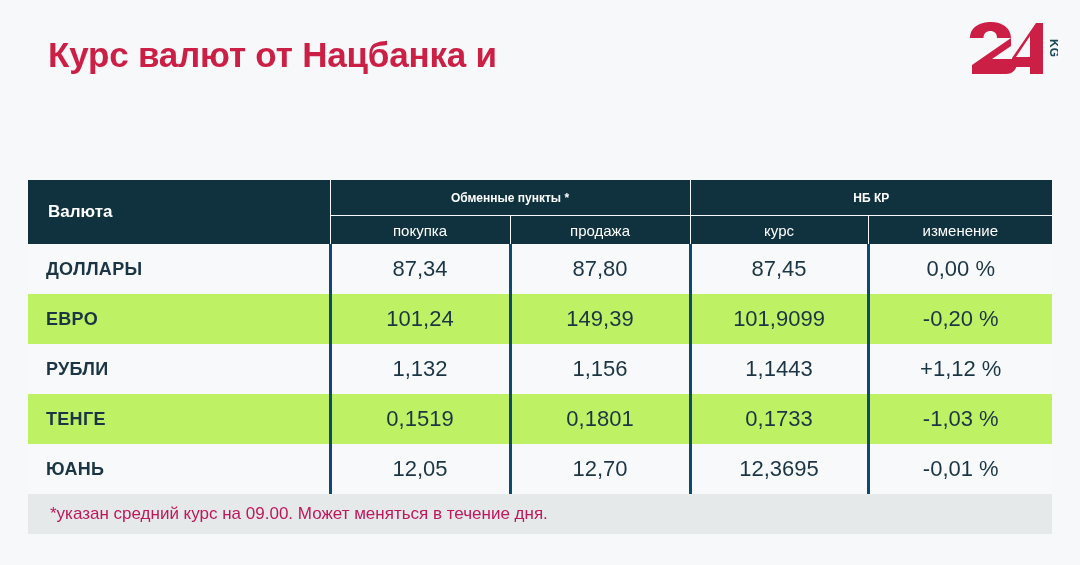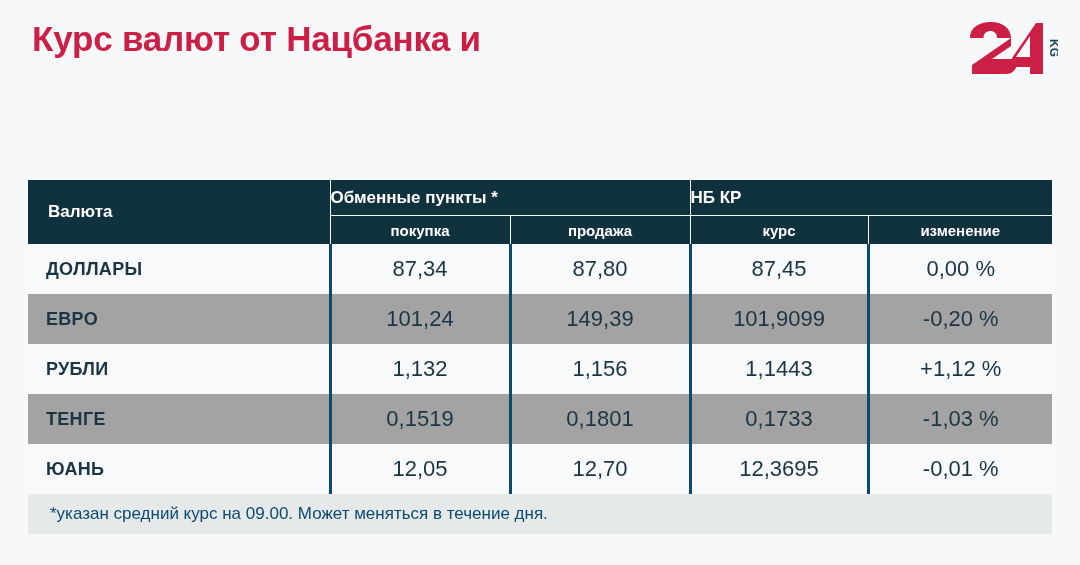--- a/index.html
+++ b/index.html
@@ -23,21 +23,21 @@
     left: 32px;
     top: 18px;
     right: 32px;
   }
   .title {
     color: #CC1F45;
     font-size: 35px;
     font-weight: bold;
     line-height: 1.18;
     letter-spacing: -0.2px;
-    margin: 0;
+    margin: 16px;
     max-width: 700px;
   }
   .title-line { display: block; }
   .subtitle {
     margin: 18px 0 0 0;
     color: #16323F;
     font-size: 23px;
     font-weight: normal;
     line-height: 1.1;
   }
@@ -81,30 +81,30 @@
     text-align: left;
     padding-left: 20px;
     font-size: 17px;
     font-weight: bold;
     border-left: none;
     border-top: none;
     border-bottom: none;
   }
   th.grp-head {
     height: 35px;
-    font-size: 17px;
-    font-weight: bold;
-    text-align: left;
+    font-size: 12px;
+    font-weight: bold;
+    text-align: center;
     border-top: none;
     margin-top: 30px;
   }
   th.sub-head {
     height: 28px;
     font-size: 15px;
-    font-weight: bold;
+    font-weight: normal;
     text-align: center;
     border-bottom: none;
   }
   th.grp-head.last, th.sub-head.last { border-right: none; }
 
   tbody td {
     height: 50px;
     font-size: 22px;
     color: #1B3544;
     text-align: center;
@@ -116,29 +116,29 @@
   tbody td.cur-cell {
     text-align: left;
     padding-left: 18px;
     font-size: 18px;
     font-weight: bold;
     letter-spacing: 0.3px;
     border-left: none;
   }
   tbody td.last-cell { border-right: none; }
   tbody tr.odd  td { background: #F7F9FA; }
-  tbody tr.even td { background: #a3a3a3; }
+  tbody tr.even td { background: #bef264; }
 
   tfoot td.note {
     background: #E5E9EA;
     height: 38px;
     text-align: left;
     padding-left: 22px;
     font-size: 17px;
-    color: #0c4a6e;
+    color: #be185d;
     border: none;
     vertical-align: middle;
   }
 </style>
 </head>
 <body>
 
 <div class="header">
   <h1 class="title">
     <span class="title-line">Курс валют от Нацбанка и</span>

